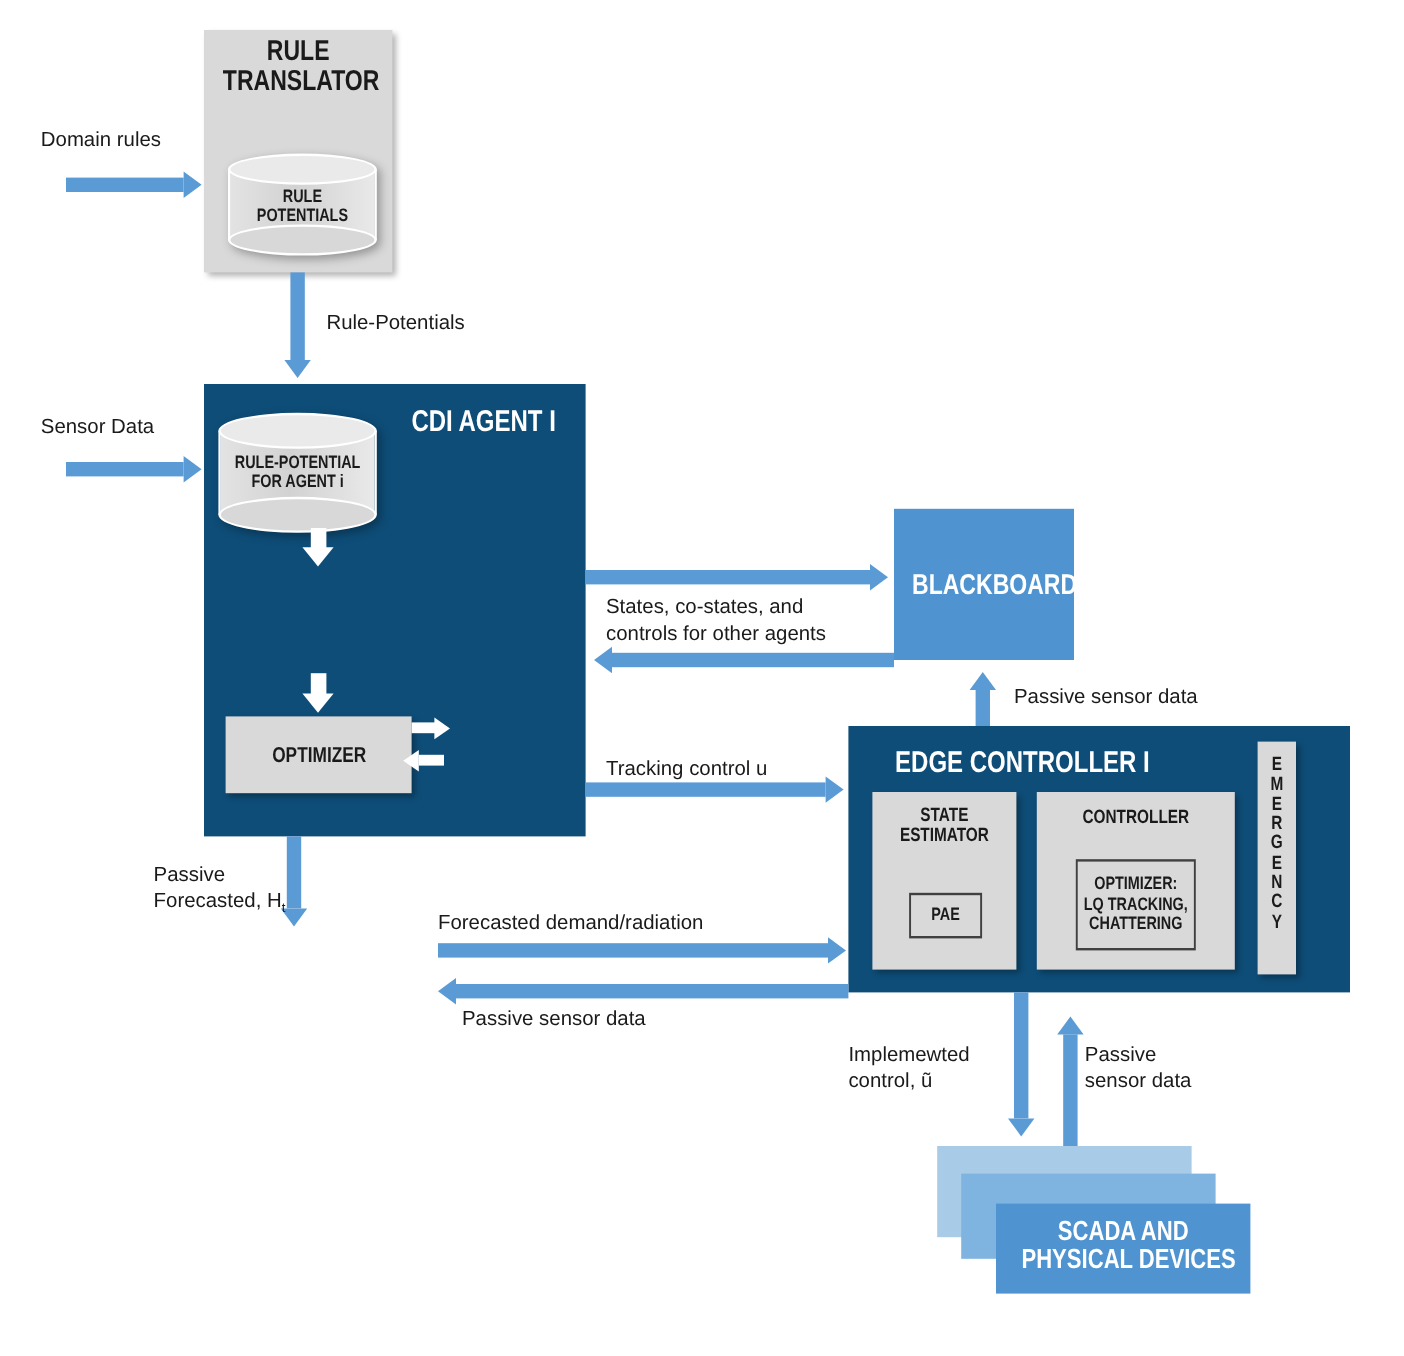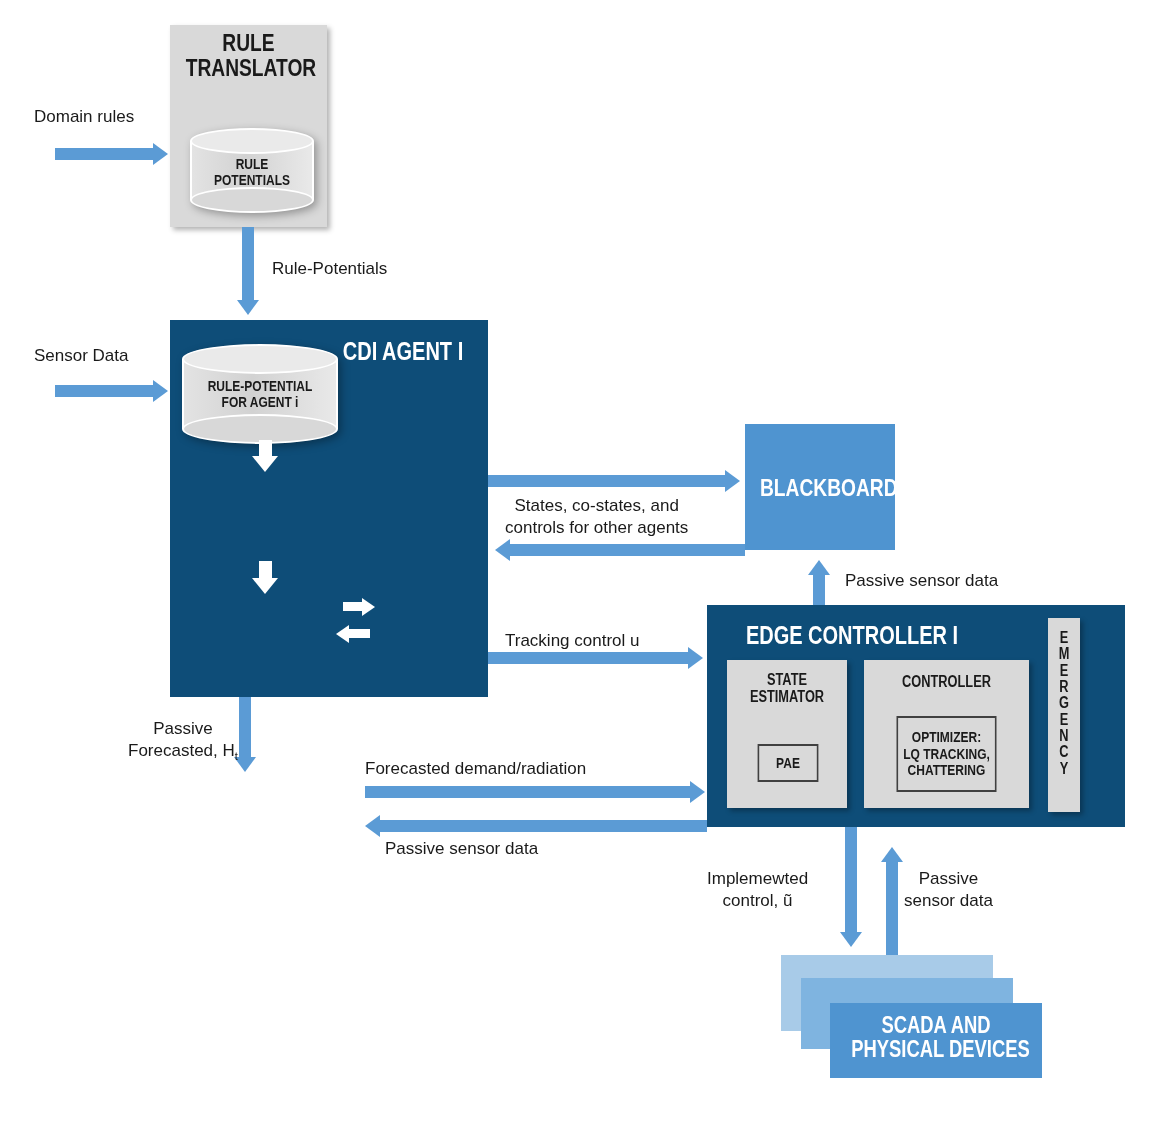--- a/index.html
+++ b/index.html
@@ -54,21 +54,20 @@
   .title-white { color: #ffffff; }
   .title-dark  { color: #1a1a1a; }
 
   
   .label {
     position: absolute;
     color: #1a1a1a;
     font-size: 17px;
     line-height: 1.32;
     white-space: pre-line;
-    text-align: center;
   }
 
   
   .cyl {
     position: absolute;
     filter: drop-shadow(3px 3px 4px rgba(0,0,0,0.32));
   }
   .cyl .body {
     position: absolute;
     left: 0; right: 0;
@@ -173,38 +172,41 @@
   <div class="arrow-line" style="left:55px; top:148px; width:98px; height:12px;"></div>
   <div class="arrow-head ah-right" style="left:153px; top:143px;"></div>
 
   <div class="arrow-line" style="left:242px; top:227px; width:12px; height:73px;"></div>
   <div class="arrow-head ah-down" style="left:237px; top:300px;"></div>
   <div class="label" style="left:272px; top:258px;">Rule-Potentials</div>
 
   <div class="block dark-box" style="left:170px; top:320px; width:318px; height:377px;"></div>
   <div class="block-title title-white cond-title" style="left:318px; top:338px; width:170px; font-size:25px; text-align:center;">CDI AGENT I</div>
 
-  <div class="cyl" style="left:182px; top:344px; width:132px; height:100px;padding-left:24px;">
+  <div class="cyl" style="left:182px; top:344px; width:132px; height:100px;">
     <div class="body" style="top:15px; height:70px;"></div>
     <div class="cap top" style="top:0; height:30px;"></div>
     <div class="cap bot" style="top:70px; height:30px;"></div>
     <div class="cyl-text cond-title" style="top:34px; font-size:15px;">RULE-POTENTIAL<br>FOR AGENT i</div>
   </div>
 
   <div class="label" style="left:34px; top:345px;">Sensor Data</div>
   <div class="arrow-line" style="left:55px; top:385px; width:98px; height:12px;"></div>
   <div class="arrow-head ah-right" style="left:153px; top:380px;"></div>
 
   <div class="warrow-line" style="left:259px; top:440px; width:13px; height:18px;"></div>
   <div class="wah-down" style="left:252px; top:456px;"></div>
 
 
   <div class="warrow-line" style="left:259px; top:561px; width:13px; height:18px;"></div>
   <div class="wah-down" style="left:252px; top:578px;"></div>
 
+  <div class="block grey-box center-flex" style="left:188px; top:597px; width:155px; height:64px;">
+    <span class="cond-title" style="font-size:18px; font-weight:700; color:#1a1a1a;">OPTIMIZER</span>
+  </div>
 
   <div class="warrow-line" style="left:343px; top:602px; width:20px; height:9px;"></div>
   <div class="wah-right" style="left:362px; top:598px;"></div>
   <div class="warrow-line" style="left:349px; top:629px; width:21px; height:9px;"></div>
   <div class="wah-left" style="left:336px; top:625px;"></div>
 
 
   <div class="block mid-blue-box" style="left:745px; top:424px; width:150px; height:126px;"></div>
   <div class="block-title title-white cond-title" style="left:745px; top:475px; width:150px; font-size:24px;">BLACKBOARD</div>
 

